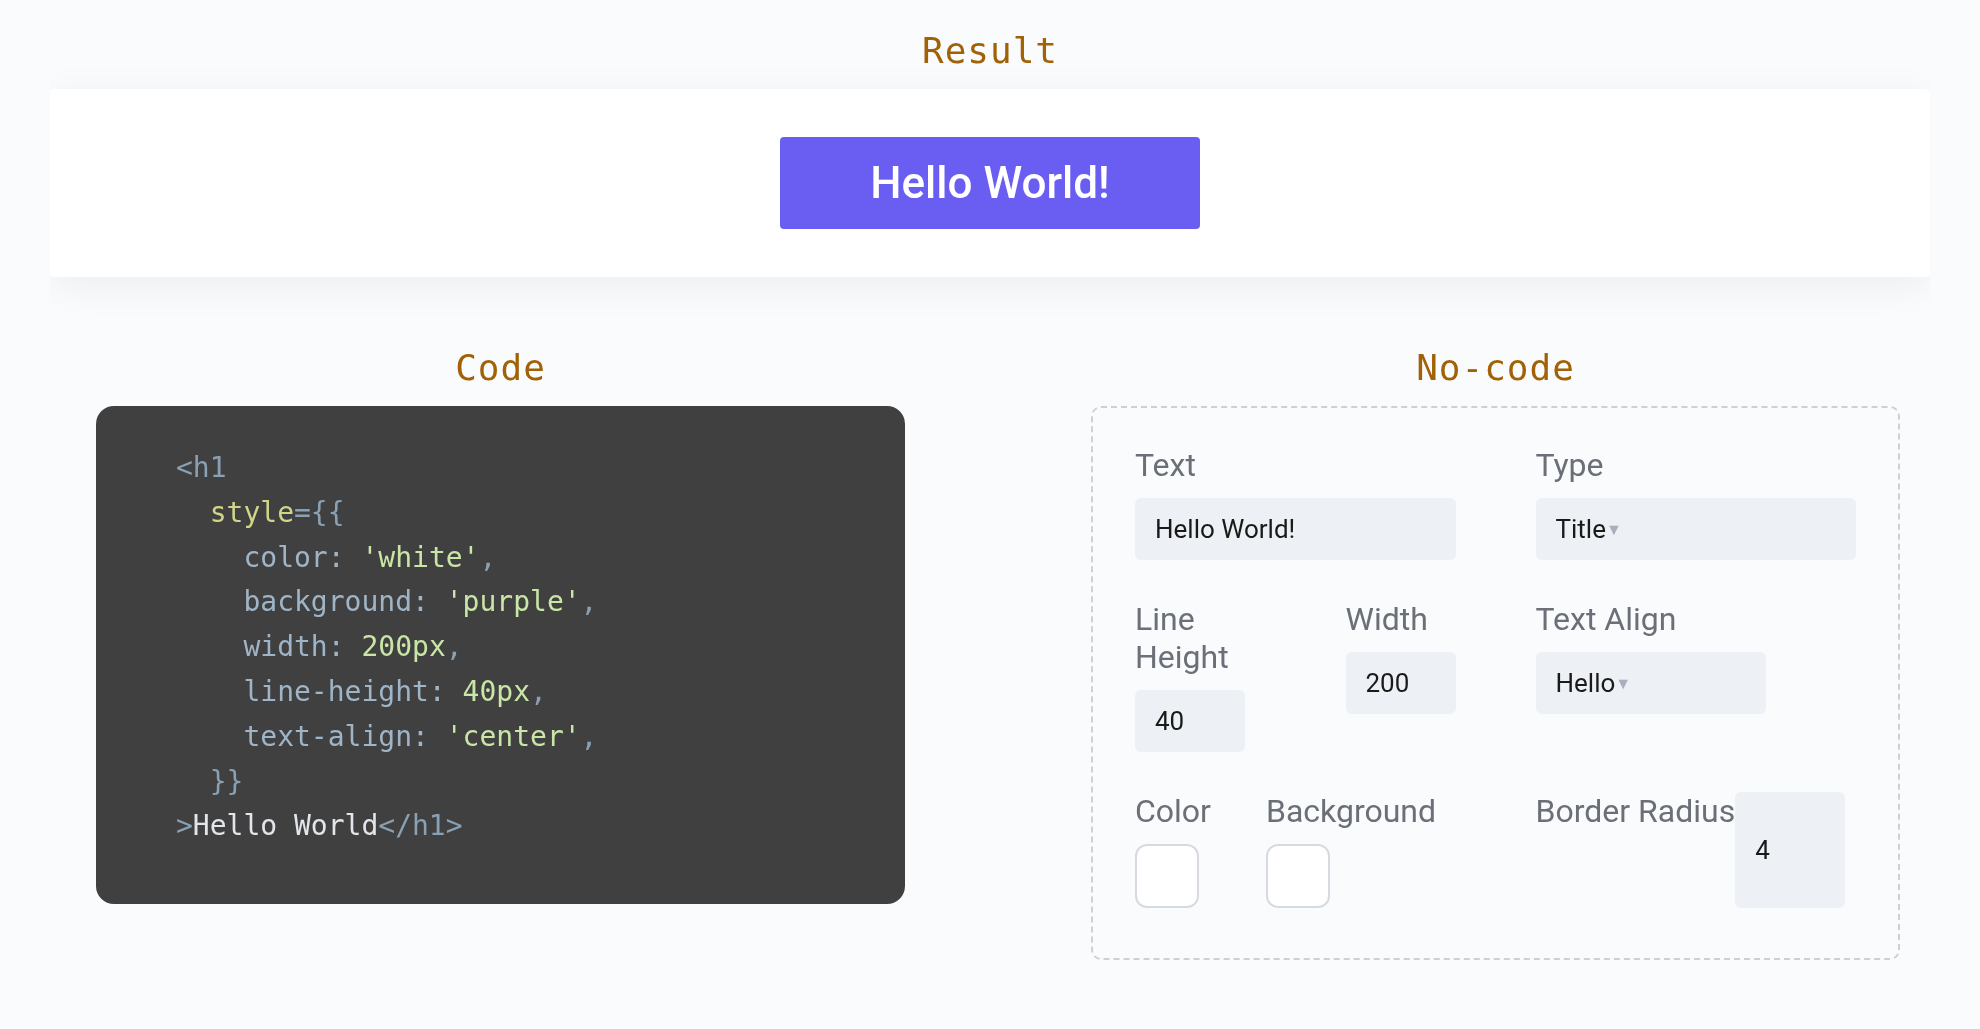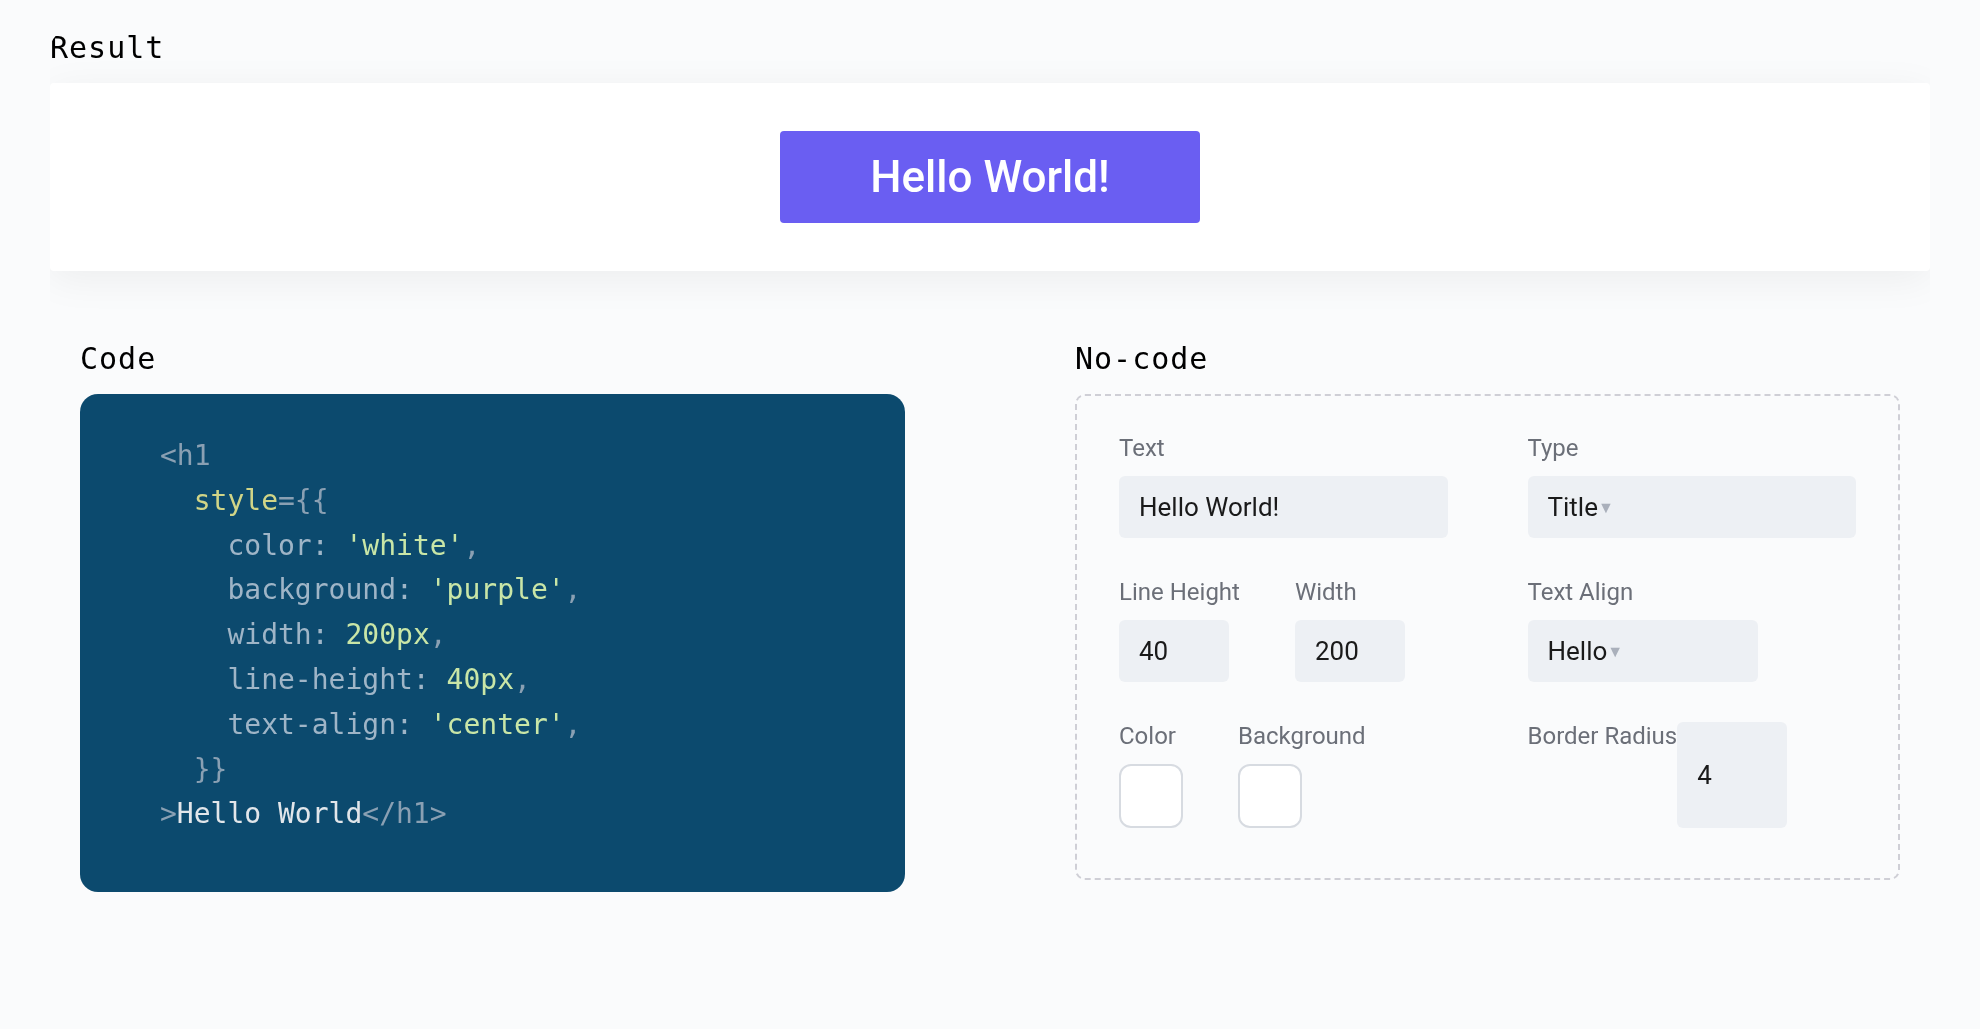--- a/index.html
+++ b/index.html
@@ -10,24 +10,24 @@
     width: 1980px;
     height: 1029px;
   }
   .app {
     width: 100%;
     border-radius: 20px;
     overflow: hidden;
   }
   .section-label {
     font-family: ui-monospace, Menlo, monospace;
-    font-size: 30px;
-    color: #000000;
+    font-size: 36px;
+    color: #a16207;
     letter-spacing: 1px;
-    text-align: left;
+    text-align: center;
     margin-bottom: 18px;
   }
   .result-preview {
     background: #fff;
     border-radius: 4px;
     padding: 48px 0;
     display: flex;
     justify-content: center;
     align-items: center;
     box-shadow: 0 8px 40px rgba(0,0,0,0.06);
@@ -39,23 +39,23 @@
     font-size: 44px;
     font-weight: 500;
     padding: 20px 90px;
     border-radius: 4px;
   }
   .columns {
     display: flex;
     gap: 170px;
     padding: 0 30px;
   }
-  .col { flex: 1; }
+  .col { flex: 1; margin-left: 16px; }
   .code-block {
-    background: #0c4a6e;
+    background: #404040;
     border-radius: 18px;
     padding: 40px 80px 55px 80px;
     font-family: ui-monospace, Menlo, monospace;
     font-size: 28px;
     line-height: 1.6;
     white-space: pre;
     color: #c9c9d4;
   }
   .tok-punc   { color: #8aa0b3; }
   .tok-attr   { color: #d1d587; }
@@ -66,21 +66,21 @@
   .nocode-panel {
     border: 2px dashed #cfcfd6;
     border-radius: 10px;
     padding: 38px 42px 50px 42px;
     display: grid;
     grid-template-columns: 1fr 1fr;
     column-gap: 80px;
     row-gap: 40px;
   }
   .field-label {
-    font-size: 24px;
+    font-size: 32px;
     color: #6b6f78;
     margin-bottom: 14px;
     display: block;
   }
   .field-input {
     background: #edf0f4;
     border: none;
     border-radius: 6px;
     font-size: 26px;
     color: #1a1a1a;

